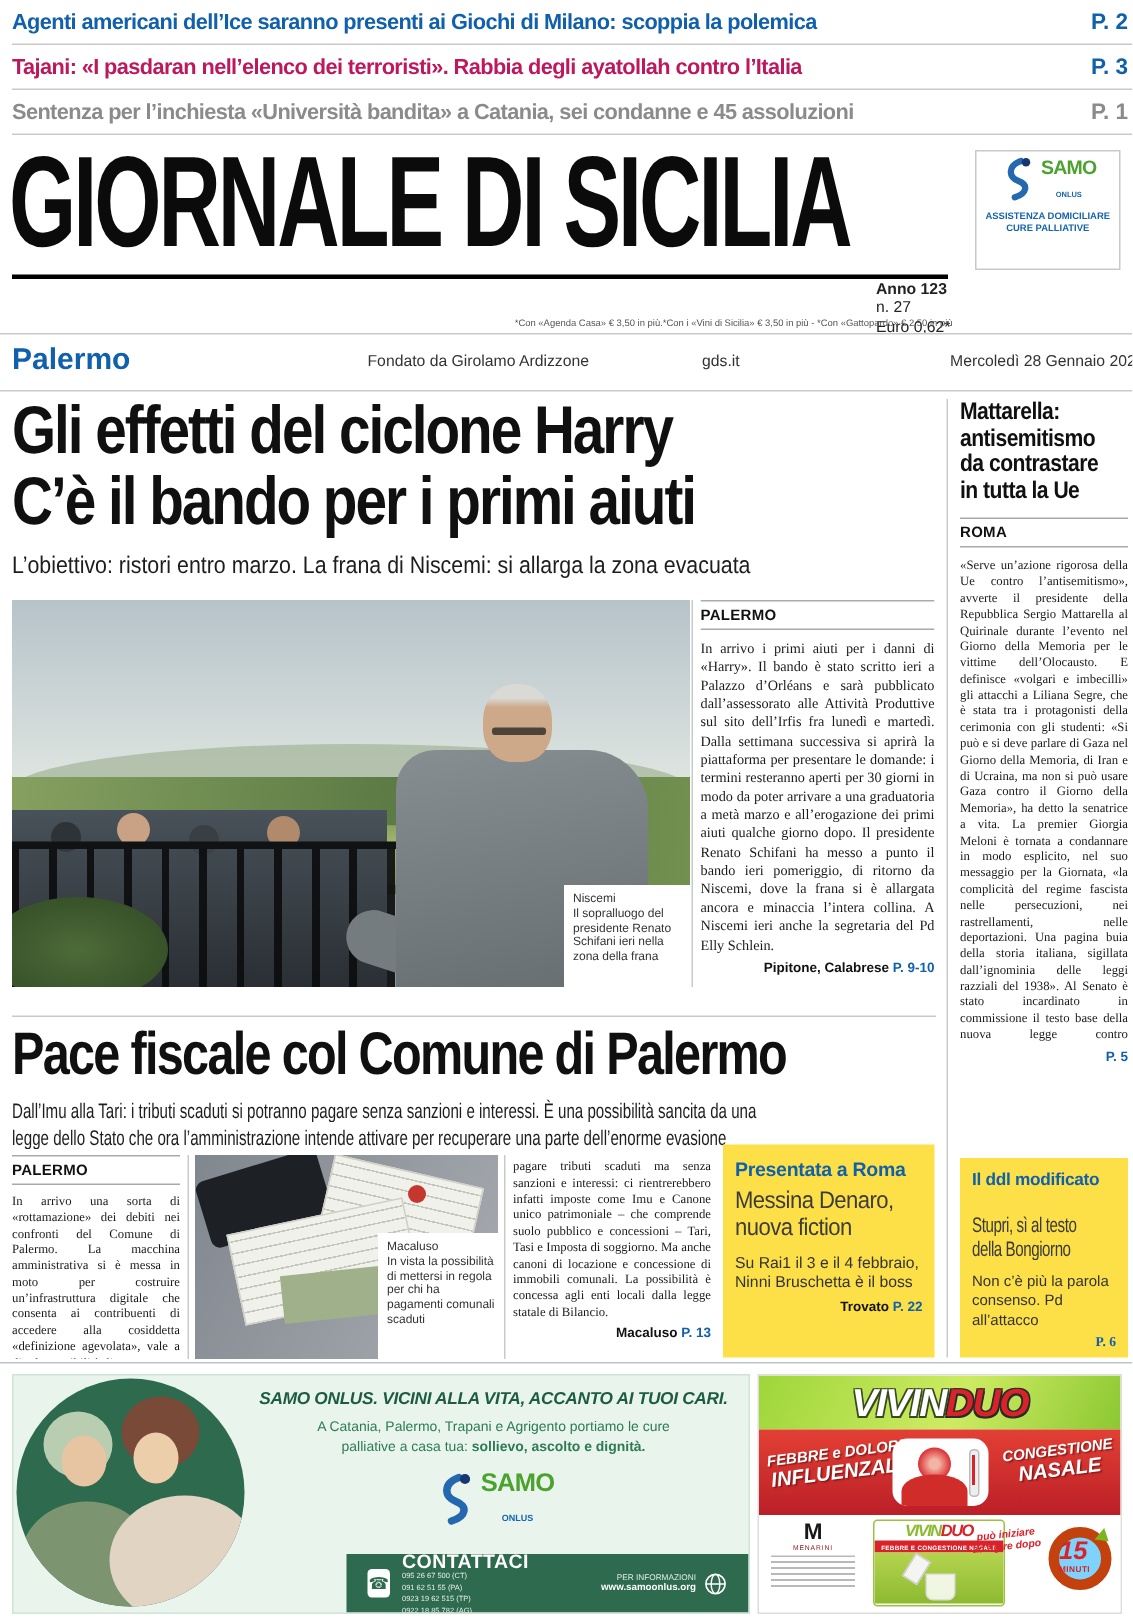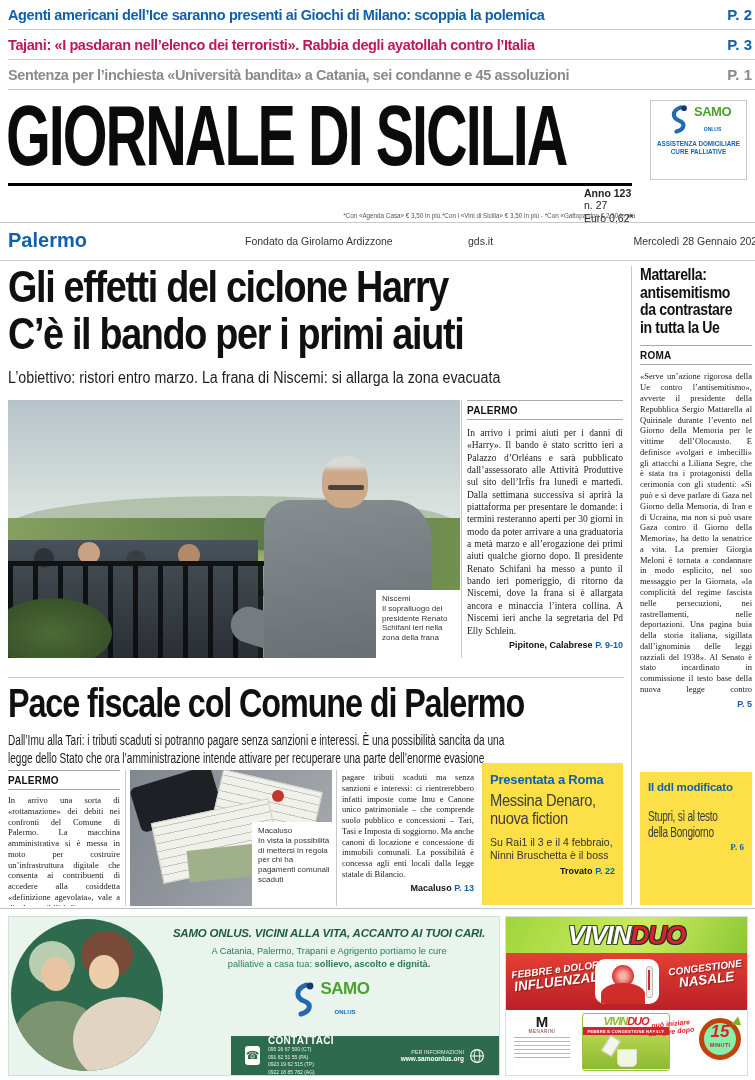--- a/index.html
+++ b/index.html
@@ -128,21 +128,21 @@
   .samo-head{position:absolute;left:152px;top:10px;width:336px;text-align:center;color:#1d5c43;
              font-weight:bold;font-style:italic;font-size:11.5px;letter-spacing:-0.2px;}
   .samo-sub{position:absolute;left:152px;top:28px;width:336px;text-align:center;color:#2d7a55;
             font-size:9.3px;line-height:1.35;}
   .samo-sub .b{font-weight:bold;}
   .samo-mid-logo{position:absolute;left:152px;top:62px;width:336px;text-align:center;}
   .samo-bar{position:absolute;left:222px;top:119px;right:0;bottom:0;background:#2d6a4e;color:#fff;
             display:flex;align-items:center;padding:0 14px;box-sizing:border-box;gap:8px;}
   .phone-ic{width:15px;height:19px;background:#fff;border-radius:3px;color:#2d6a4e;font-size:11px;
             display:flex;align-items:center;justify-content:center;}
-  .samo-bar .ct{font-weight:bold;font-size:10px;letter-spacing:.3px;}
+  .samo-bar .ct{font-weight:bold;font-size:13px;letter-spacing:.3px;}
   .samo-bar .ph-lines{font-size:5px;line-height:1.5;opacity:.9;}
   .samo-bar .right{margin-left:auto;display:flex;align-items:center;gap:5px;text-align:right;}
   .samo-bar .info{font-size:5.5px;opacity:.85;}
   .samo-bar .site{font-size:6.5px;font-weight:bold;}
 
   .vivin-ad{position:absolute;left:505px;top:916px;width:243px;height:160px;border:1px solid #ddd;
             box-sizing:border-box;overflow:hidden;background:#fff;}
   .vv-top{height:36px;background:linear-gradient(115deg,#9ed63a,#cdeb62 55%,#8cc832);display:flex;
           align-items:center;justify-content:center;}
   .vv-logo{font-weight:bold;font-style:italic;letter-spacing:-1px;white-space:nowrap;}
@@ -172,22 +172,22 @@
   .vv-pack .pk-logo{text-align:center;font-size:11px;padding-top:1px;}
   .vv-pack .pk-band{background:#d8232a;color:#fff;font-size:4.2px;text-align:center;padding:1.5px 0;
                     font-weight:bold;letter-spacing:.2px;}
   .vv-pack .pk-low{height:34px;background:linear-gradient(#b5d44e,#8cba31);position:relative;}
   .glass{position:absolute;left:34px;bottom:2px;width:18px;height:16px;background:rgba(255,255,255,.85);
          border-radius:0 0 5px 5px;border:1px solid #ddd;}
   .sachet{position:absolute;left:22px;top:2px;width:10px;height:16px;background:#f4f4f0;border:1px solid #ccc;
           transform:rotate(32deg);}
   .vv-onset{position:absolute;right:52px;top:10px;width:48px;color:#d8232a;font-style:italic;font-weight:bold;
             font-size:7px;line-height:1.15;text-align:center;transform:rotate(-6deg);}
-  .vv-badge{position:absolute;right:6px;top:8px;width:42px;height:42px;border-radius:50%;background:#86efac;
-            border:5px solid #c2410c;text-align:center;box-sizing:border-box;}
+  .vv-badge{position:absolute;right:6px;top:8px;width:42px;height:42px;border-radius:50%;background:#7dd3fc;
+            border:7px solid #c2410c;text-align:left;box-sizing:border-box;}
   .vv-badge .n{font-size:17px;font-weight:bold;font-style:italic;color:#d8232a;line-height:1.1;}
   .vv-badge .u{font-size:5.5px;font-weight:bold;color:#d8232a;letter-spacing:.3px;}
   .vv-badge .arrow{position:absolute;right:-6px;top:-5px;width:0;height:0;border-left:8px solid #7ab51d;
                    border-top:5px solid transparent;border-bottom:5px solid transparent;transform:rotate(40deg);}
 </style>
 </head>
 <body>
 
 <div id="page">
 
@@ -288,20 +288,21 @@
     <div class="rail-body serif">«Serve un’azione rigorosa della Ue contro l’antisemitismo», avverte il presidente della Repubblica Sergio Mattarella al Quirinale durante l’evento nel Giorno della Memoria per le vittime dell’Olocausto. E definisce «volgari e imbecilli» gli attacchi a Liliana Segre, che è stata tra i protagonisti della cerimonia con gli studenti: «Si può e si deve parlare di Gaza nel Giorno della Memoria, di Iran e di Ucraina, ma non si può usare Gaza contro il Giorno della Memoria», ha detto la senatrice a vita. La premier Giorgia Meloni è tornata a condannare in modo esplicito, nel suo messaggio per la Giornata, «la complicità del regime fascista nelle persecuzioni, nei rastrellamenti, nelle deportazioni. Una pagina buia della storia italiana, sigillata dall’ignominia delle leggi razziali del 1938». Al Senato è stato incardinato in commissione il testo base della nuova legge contro l’antisemitismo. Proteste dei pro Pal in varie città.</div>
     <div class="rail-page">P. 5</div>
   </div>
 
   <div class="gray-box ddl-box">
     <div class="box-kicker">Il ddl modificato</div>
     <div class="box-hl">
       <div>Stupri, sì al testo</div>
       <div>della Bongiorno</div>
     </div>
+    <div class="box-txt">Non c’è più la parola consenso. Pd all’attacco</div>
     <div class="box-pg">P. 6</div>
   </div>
 
   <div class="hrule" style="left:8px;top:677px;width:616px;"></div>
 
   <div class="pace-hl">Pace fiscale col Comune di Palermo</div>
   <div class="pace-deck">
     <div>Dall’Imu alla Tari: i tributi scaduti si potranno pagare senza sanzioni e interessi. È una possibilità sancita da una</div>
     <div>legge dello Stato che ora l’amministrazione intende attivare per recuperare una parte dell’enorme evasione</div>
   </div>

